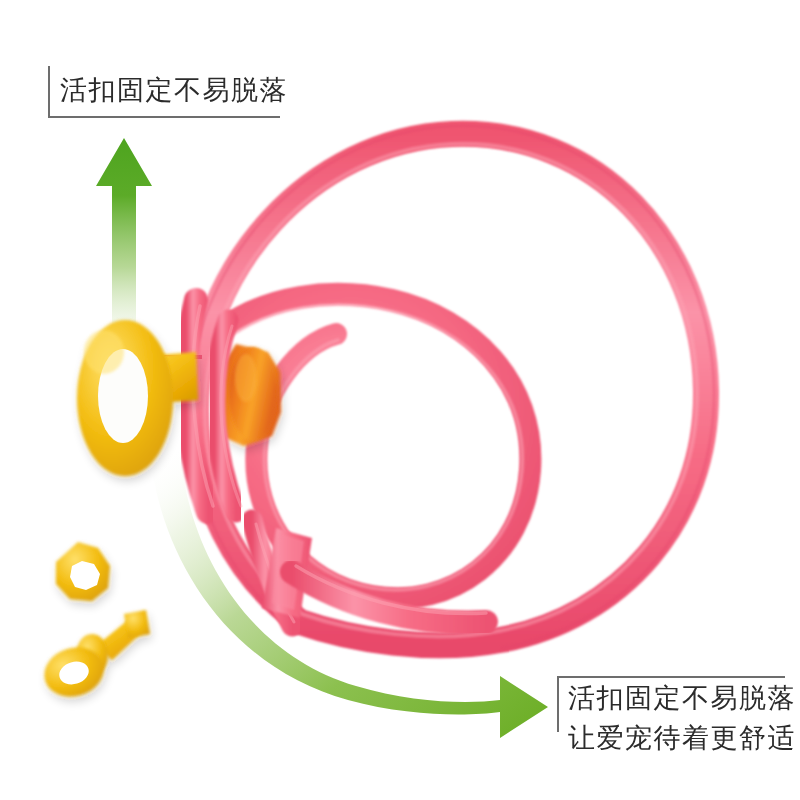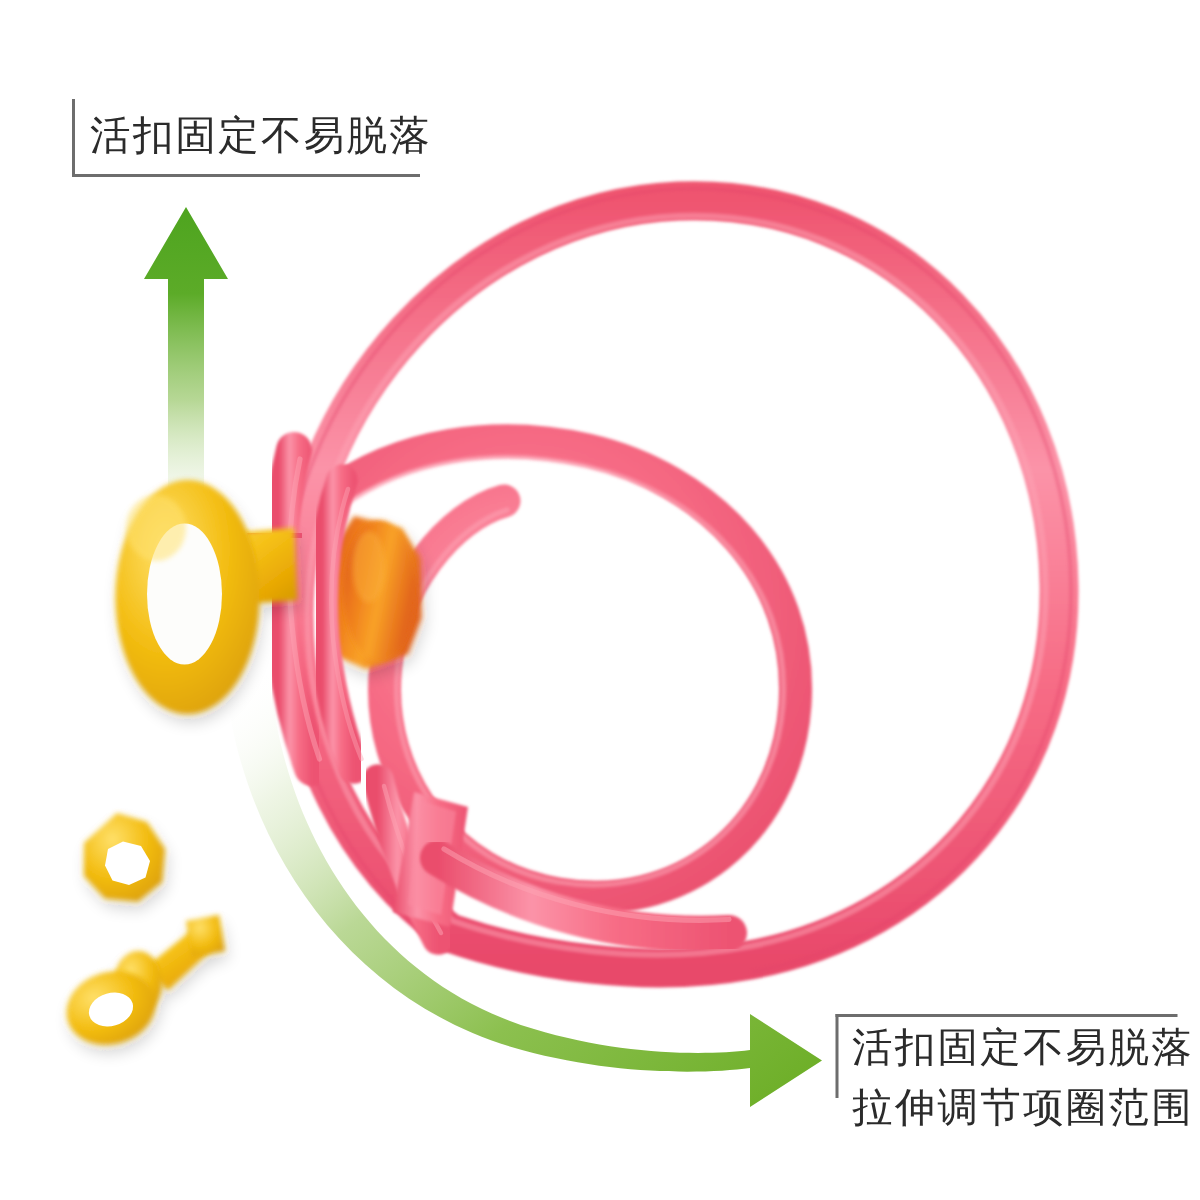--- a/index.html
+++ b/index.html
@@ -280,16 +280,16 @@
 
   <div class="rule-v" id="bracket-bot-v"></div>
   <div class="rule-h" id="bracket-bot-h"></div>
 
   <div class="callout" id="callout-top">
     <span class="ct-line">活扣固定不易脱落</span>
   </div>
 
   <div class="callout" id="callout-bottom">
     <span class="ct-line">活扣固定不易脱落</span>
-    <span class="ct-line">拉伸调节项圈范围</span>
+    <span class="ct-line">让爱宠待着更舒适</span>
   </div>
 
 </div>
 
 </body></html>

